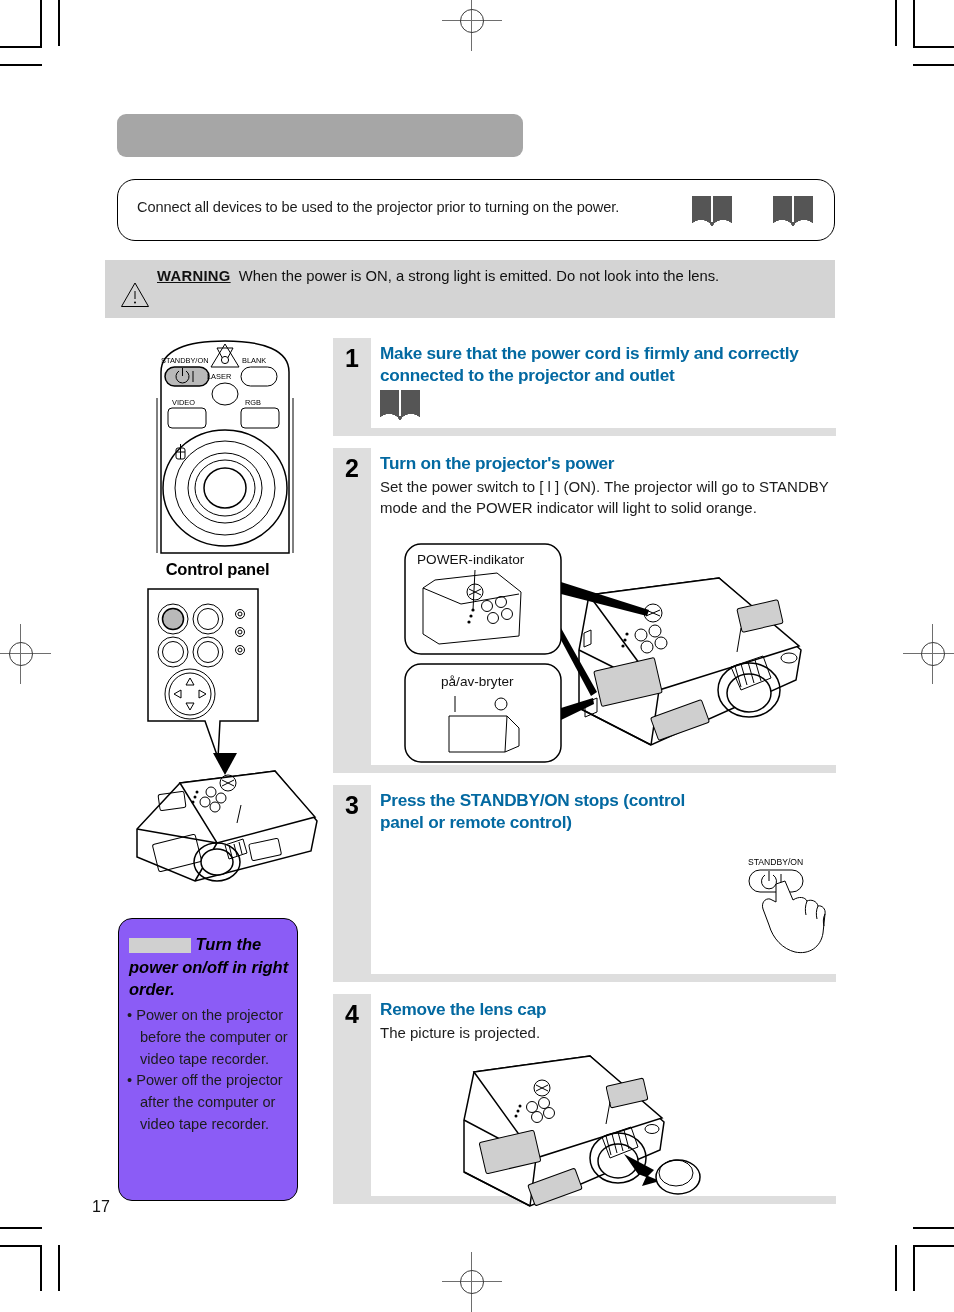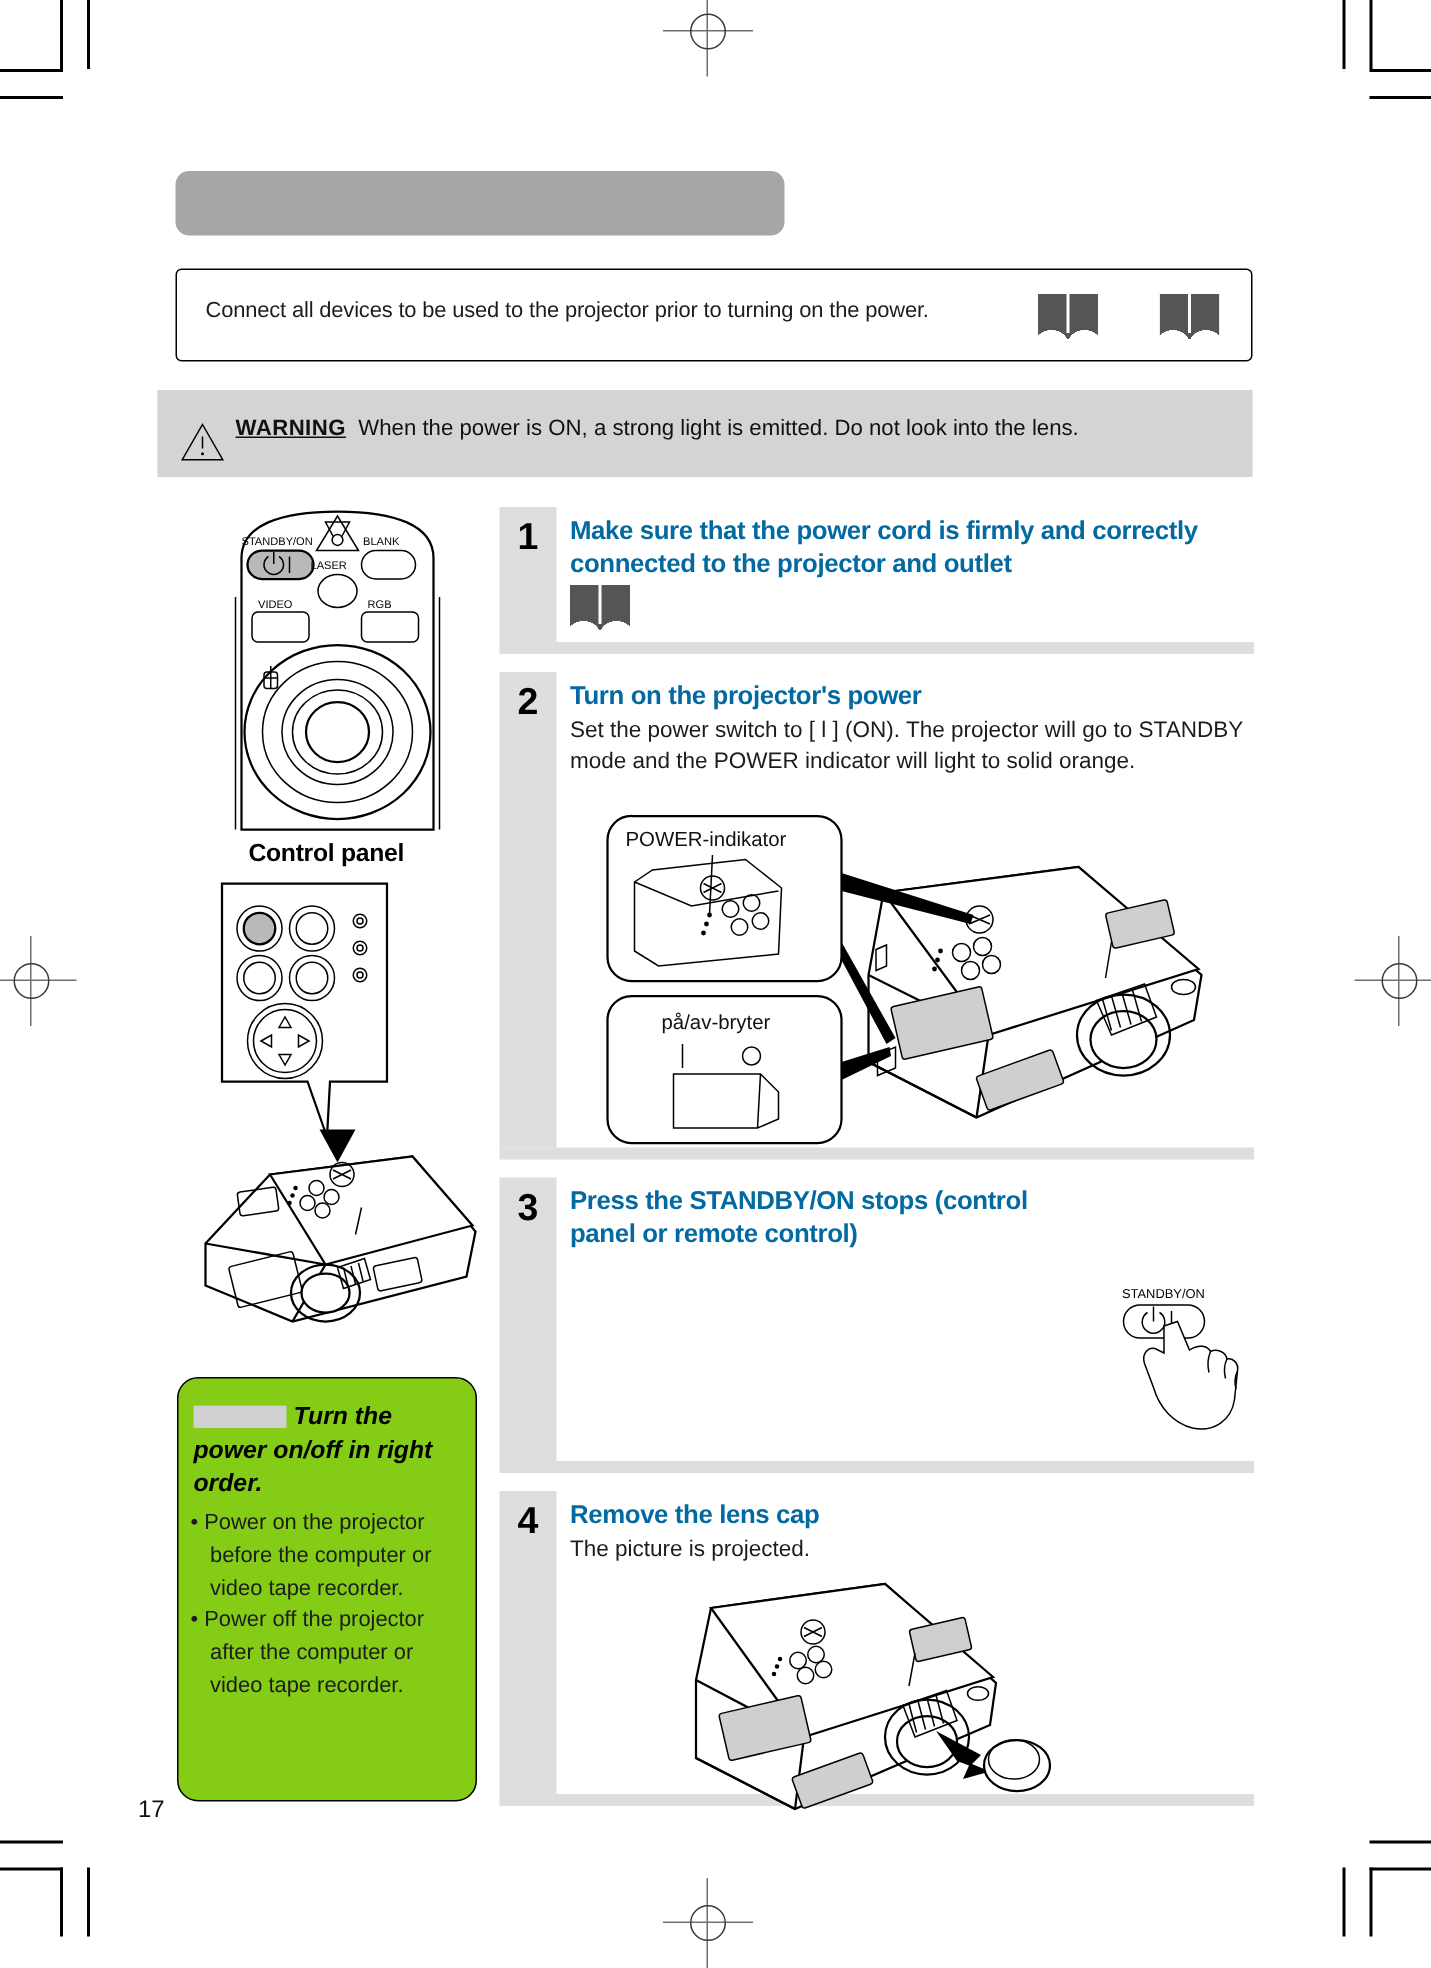--- a/index.html
+++ b/index.html
@@ -20,21 +20,21 @@
 
   
   .title-bar{
     position:absolute;left:117px;top:114px;width:406px;height:43px;
     background:#a6a6a6;border-radius:9px;
   }
 
   
   .intro-box{
     position:absolute;left:117px;top:179px;width:718px;height:62px;
-    border:1.6px solid #000;border-radius:4px;box-sizing:border-box;
+    border:1.6px solid #000;border-radius:18px;box-sizing:border-box;
   }
   .intro-text{
     position:absolute;left:19px;top:19px;font-size:14.6px;color:#1c1c1c;
     letter-spacing:-0.1px;white-space:nowrap;
   }
   .book{
     display:inline-block;width:40px;height:30px;position:relative;
   }
   .book .bh{position:absolute;left:0;top:0;width:40px;height:30px;background:#555555;
     -webkit-mask:radial-gradient(ellipse 11px 9px at 9px 33px,transparent 99%,#000 100%),
@@ -48,39 +48,39 @@
   .intro-book.b1{left:574px;}
   .intro-book.b2{left:655px;}
 
   
   .warn-band{
     position:absolute;left:105px;top:260px;width:730px;height:58px;background:#d4d4d4;
   }
   .warn-tri{position:absolute;left:15px;top:21px;width:0;height:0;}
   .warn-tri svg{position:absolute;left:0;top:0;}
   .warn-text{
-    position:absolute;left:52px;top:16px;width:672px;font-size:14.8px;line-height:20px;color:#111;
+    position:absolute;left:52px;top:6px;width:672px;font-size:14.8px;line-height:20px;color:#111;
   }
   .warn-word{font-weight:bold;text-decoration:underline;letter-spacing:0.3px;}
 
   
   .left-col{position:absolute;left:105px;top:338px;width:225px;}
 
   .remote-wrap{position:absolute;left:40px;top:0;width:160px;height:215px;}
   .ctrl-caption{
     position:absolute;left:0;top:222px;width:225px;text-align:center;
     font-weight:bold;font-size:16.5px;letter-spacing:-0.2px;
   }
   .panel-callout{position:absolute;left:40px;top:248px;width:125px;height:175px;}
   .proj-small{position:absolute;left:20px;top:415px;width:200px;height:160px;}
 
   
   .note-box{
-    position:absolute;left:118px;top:918px;width:200px;height:283px;
-    border:1.6px solid #000;border-radius:14px;box-sizing:border-box;background:#84cc16;
+    position:absolute;left:118px;top:918px;width:180px;height:283px;
+    border:1.6px solid #000;border-radius:14px;box-sizing:border-box;background:#8b5cf6;
   }
   .note-head{
     position:absolute;left:10px;top:14px;width:178px;
     font-weight:bold;font-style:italic;font-size:16.5px;line-height:22.5px;
   }
   .note-redact{display:inline-block;width:62px;height:15px;background:#d0d0d0;vertical-align:middle;}
   .note-list{
     position:absolute;left:8px;top:86px;width:186px;font-size:14.6px;line-height:21.8px;color:#1c1c1c;
   }
   .note-list .li{display:block;padding-left:13px;text-indent:-13px;}

